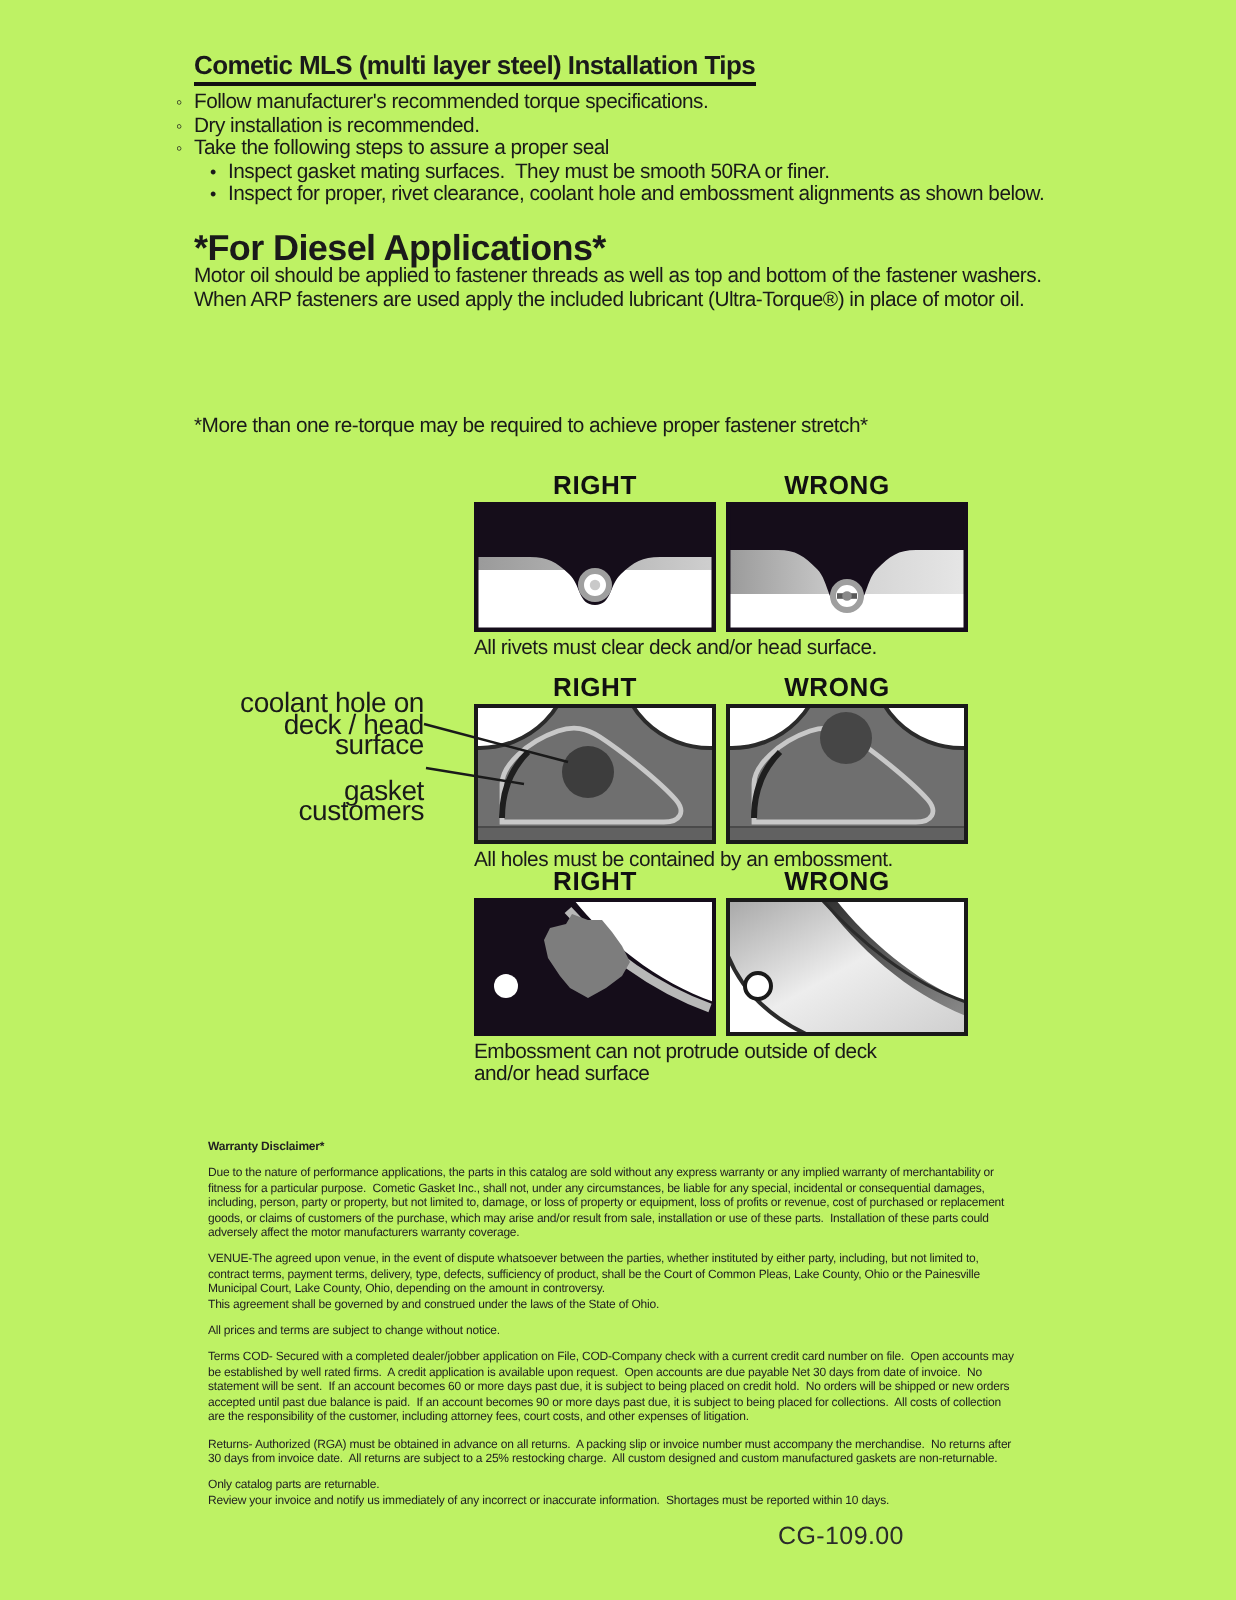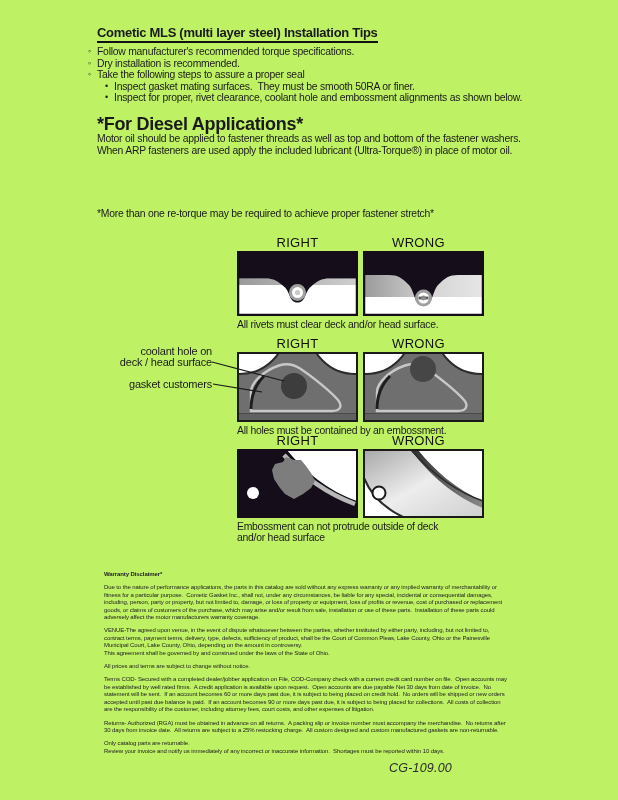--- a/index.html
+++ b/index.html
@@ -16,32 +16,32 @@
   .b-row .marker{width:9px;flex:none;font-size:9px;}
   .b-row.sub{margin-left:17px;}
   .b-row .btext{white-space:pre;}
   .h-diesel{left:97px;top:114px;font-size:18px;font-weight:bold;letter-spacing:-0.3px;}
   .para{font-size:10.4px;line-height:11.6px;letter-spacing:-0.25px;white-space:pre;}
   .p1{left:97px;top:133px;}
   .p2{left:97px;top:163px;}
   .note{left:97px;top:208px;}
   .figrow{left:237px;width:247px;}
   .r1{top:235px;} .r2{top:336px;} .r3{top:433px;}
-  .figlabels{display:flex;gap:0;margin-bottom:1px;}
+  .figlabels{display:flex;gap:0;margin-bottom:1px;font-weight:bold;}
   .figlabels div{width:121px;text-align:center;font-size:13px;letter-spacing:0.3px;color:#111;}
   .panels{display:flex;gap:5px;}
   .caption{font-size:10.4px;letter-spacing:-0.25px;margin-top:3px;white-space:pre;}
-  .ann{left:116px;top:346px;width:96px;text-align:right;font-size:11px;line-height:10.6px;letter-spacing:-0.2px;}
+  .ann{left:116px;top:346px;width:96px;text-align:right;font-size:14px;line-height:10.6px;letter-spacing:-0.2px;}
   .ann .lbl2{margin-top:12px;}
   .leader{left:210px;top:353px;}
   .warranty{left:104px;top:571px;width:430px;font-size:6px;line-height:7.4px;letter-spacing:-0.1px;color:#222;}
   .warranty .whead{font-weight:bold;margin-bottom:6px;}
   .wpara{white-space:pre;margin-bottom:6px;}
   .wpara.tight{margin-bottom:0;}
-  .footer-code{left:389px;top:761px;font-size:12.5px;color:#2b2b2b;letter-spacing:0.2px;font-style:italic;}
+  .footer-code{left:389px;top:761px;font-size:12.5px;color:#2b2b2b;letter-spacing:0.2px;}
 </style>
 </head>
 <body>
 
 <div class="page">
 
   <div class="abs title">
     <span>Cometic MLS (multi layer steel) Installation Tips</span>
   </div>
 

